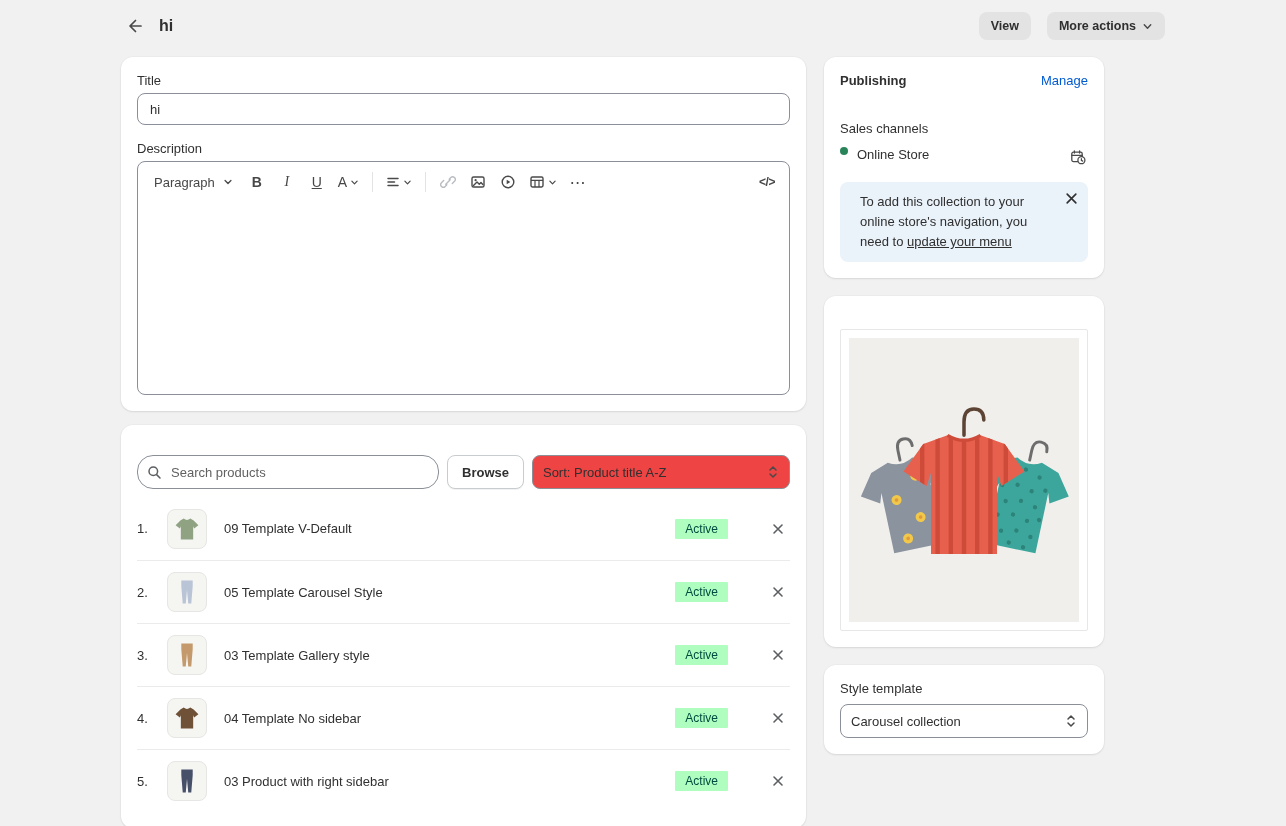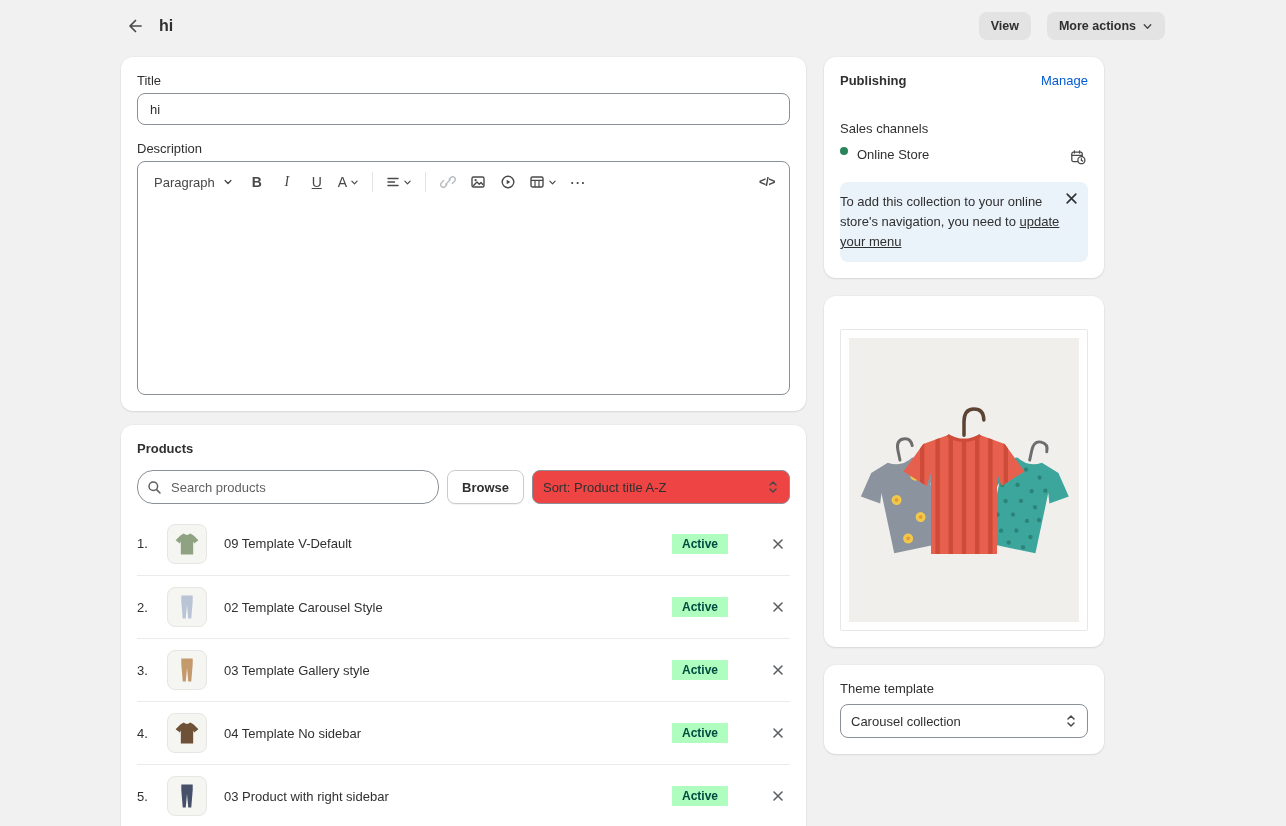--- a/index.html
+++ b/index.html
@@ -78,37 +78,37 @@
   .product-rows { margin-top: 8px; }
   .product-row { display: flex; align-items: center; height: 63px; }
   .product-row + .product-row { border-top: 1px solid #ebebeb; }
   .row-index { width: 30px; flex: none; }
   .row-thumb {
     width: 40px; height: 40px; border-radius: 8px; border: 1px solid #e6e6e4; background: #f5f5f2;
     margin-right: 17px; flex: none; overflow: hidden; display: flex; align-items: center; justify-content: center;
   }
   .row-name { flex: 1; }
   .status-badge {
-    background: #affebf; color: #014b40; font-size: 12px; font-weight: 700;
+    background: #affebf; color: #014b40; font-size: 12px; font-weight: 400;
     padding: 3px 10px; border-radius: 1px; flex: none;
   }
   .row-close { border: none; background: transparent; cursor: pointer; padding: 4px; margin-left: 40px; margin-right: 2px; display: flex; border-radius: 6px; }
 
   
   .card-header-row { display: flex; justify-content: space-between; align-items: center; }
   .link { color: #005bd3; text-decoration: none; cursor: pointer; font-size: 13px; }
   .link-row { display: inline-flex; align-items: center; gap: 5px; }
   .sub-heading { font-weight: 400; margin-top: 33px; }
   .channel-row { display: flex; gap: 9px; margin-top: 11px; }
   .green-dot { width: 8px; height: 8px; border-radius: 50%; background: #29845a; flex: none; }
   .channel-row .spacer { flex: 1; }
   .icon-btn { border: none; background: transparent; padding: 2px; cursor: pointer; display: flex; border-radius: 6px; }
 
   .info-banner {
-    margin-top: 15px; background: #eaf2fa; border-radius: 8px; padding: 10px 0;
+    margin-top: 15px; background: #eaf2fa; border-radius: 8px; padding: 10px 20px;
     position: relative; line-height: 1.55; color: #303030;
   }
   .info-banner .banner-close { position: absolute; top: 8px; right: 8px; }
   .banner-text { padding-right: 22px; display: block; }
   .banner-link { color: #303030; text-decoration: underline; cursor: pointer; }
 
   .image-frame { margin-top: 17px; border: 1px solid #e7e7e5; border-radius: 2px; padding: 8px; background: #fff; }
   .image-bg { background: #f0efec; height: 284px; display: flex; align-items: center; justify-content: center; }
 
   .theme-select {
@@ -242,21 +242,20 @@
               <button class="tb-btn">
                 <span class="tb-code">&lt;/&gt;</span>
               </button>
             </div>
             <div class="editor-content"></div>
           </div>
         </div>
       </section>
 
       <section class="card">
-        <h2 class="card-heading">Products</h2>
 
         <div class="products-controls">
           <div class="search-box">
             <span style="display:flex">
               <svg width="15" height="15" viewBox="0 0 15 15">
                   <circle cx="6.3" cy="6.3" r="4.3" stroke="#5c5f62" stroke-width="1.5" fill="none"></circle>
                   <path d="M9.6 9.6 L13 13" stroke="#5c5f62" stroke-width="1.5" stroke-linecap="round"></path>
                 </svg>
             </span>
             <input type="text" placeholder="Search products" style="">
@@ -294,21 +293,21 @@
             </button>
           </div>
 
           <div class="product-row">
             <span class="row-index">2.</span>
             <span class="row-thumb">
               <svg width="40" height="40" viewBox="0 0 40 40">
                   <path d="M14 8 L26 8 L26 14 L24.5 32 L21.3 32 L20 18 L18.7 32 L15.5 32 L14 14 Z" fill="#b9c4d6"></path>
                 </svg>
             </span>
-            <span class="row-name">02 Template Carousel Style</span>
+            <span class="row-name">05 Template Carousel Style</span>
             <span class="status-badge">Active</span>
             <button class="row-close">
               <span style="display:flex">
                 <svg width="12" height="12" viewBox="0 0 12 12">
                     <path d="M2 2 L10 10 M10 2 L2 10" stroke="#5c5f62" stroke-width="1.6" stroke-linecap="round"></path>
                   </svg>
               </span>
             </button>
           </div>
 
@@ -475,21 +474,21 @@
                   <line x1="38" y1="-50" x2="38" y2="20"></line>
                 </g>
                 <path d="M -15 -52 Q 0 -43 15 -52" fill="none" stroke="#cf4b39" stroke-width="3"></path>
               </g>
             </svg>
           </div>
         </div>
       </section>
 
       <section class="card">
-        <div>Theme template</div>
+        <div>Style template</div>
         <div class="theme-select">
           <span>Carousel collection</span>
           <span style="display:flex">
             <svg width="12" height="14" viewBox="0 0 12 14">
                 <path d="M3 5 L6 2 L9 5 M3 9 L6 12 L9 9" stroke="#4a4a4a" stroke-width="1.5" fill="none" stroke-linecap="round" stroke-linejoin="round"></path>
               </svg>
           </span>
         </div>
       </section>
 

